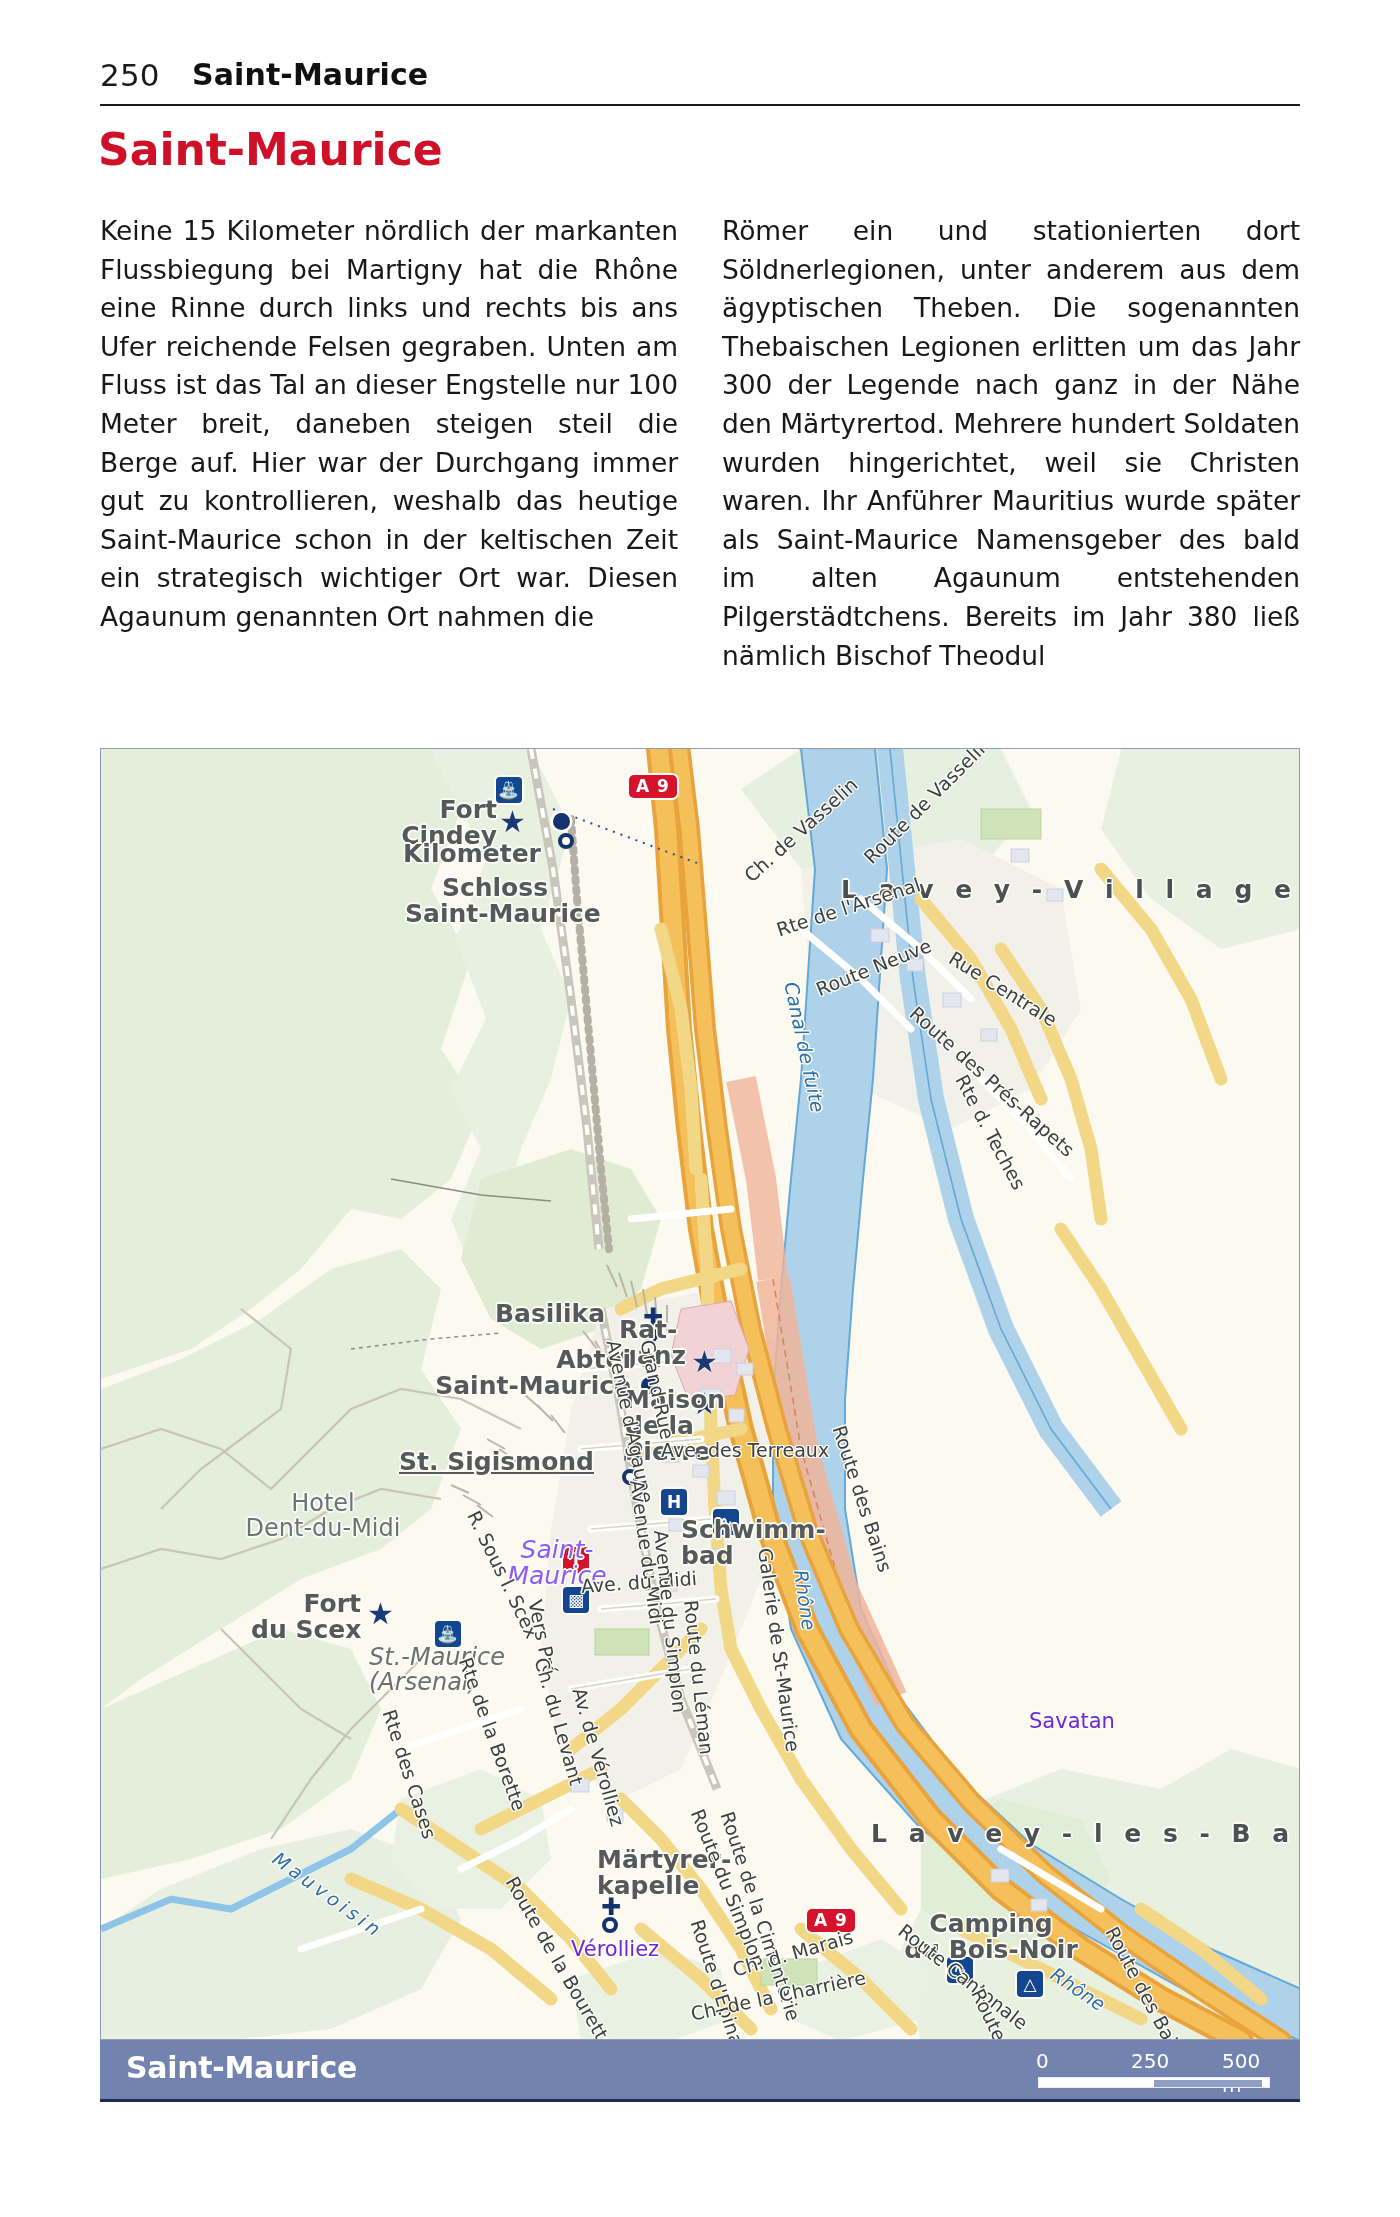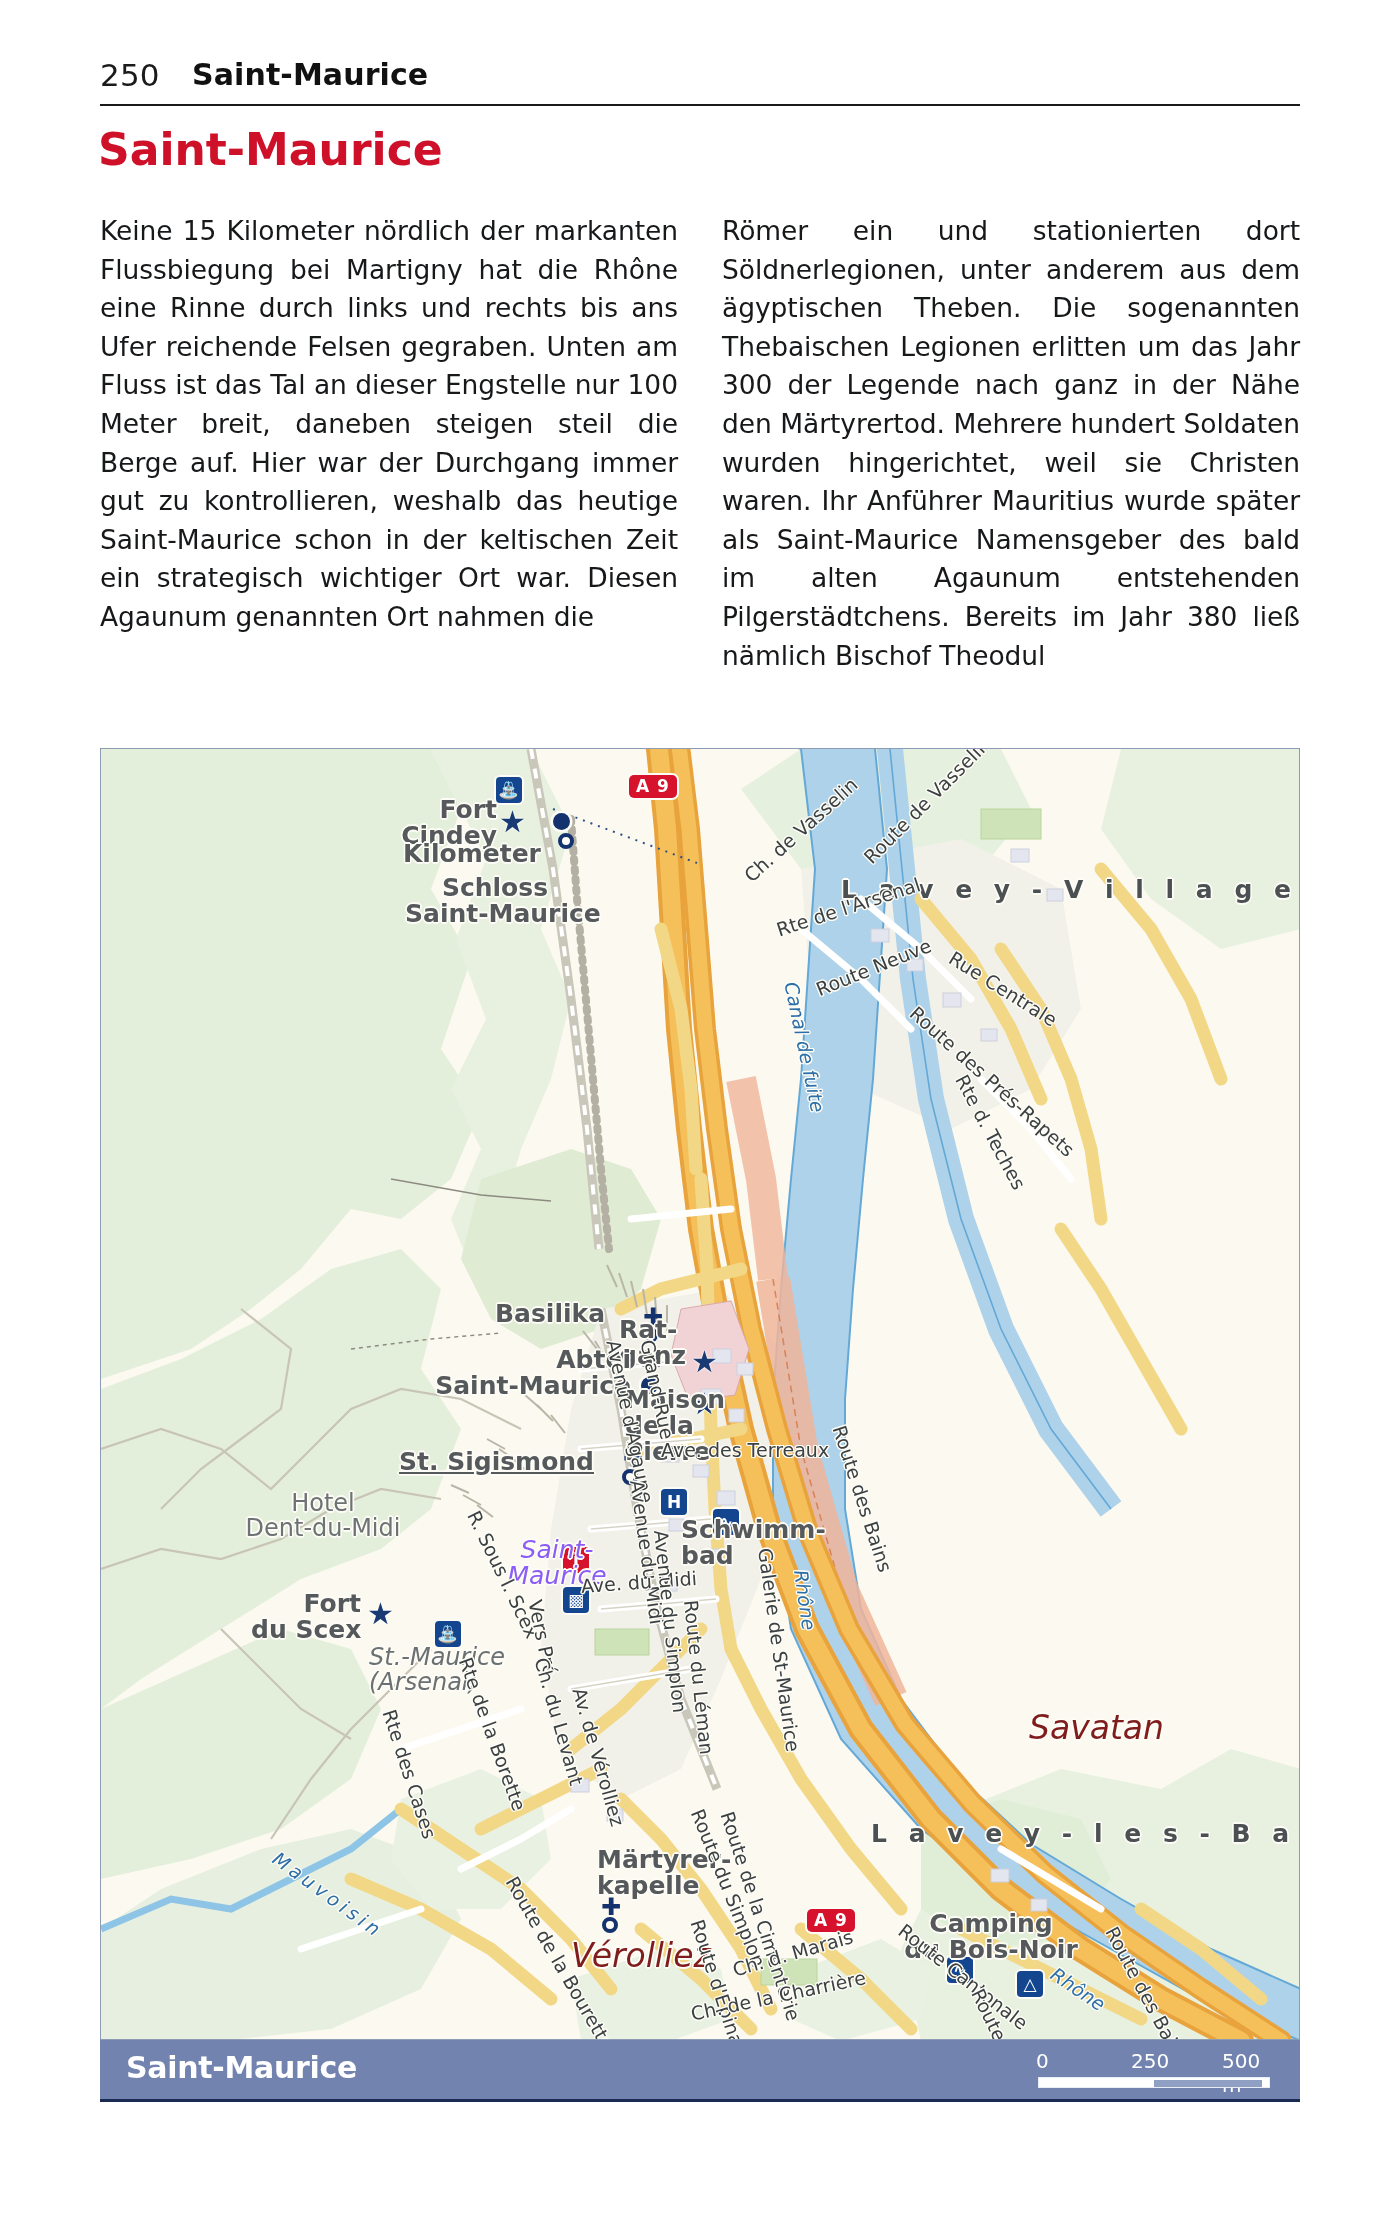--- a/index.html
+++ b/index.html
@@ -89,21 +89,21 @@
     text-shadow:
       1.6px 0 0 #fdfcf6, -1.6px 0 0 #fdfcf6, 0 1.6px 0 #fdfcf6, 0 -1.6px 0 #fdfcf6,
       1.2px 1.2px 0 #fdfcf6, -1.2px 1.2px 0 #fdfcf6, 1.2px -1.2px 0 #fdfcf6, -1.2px -1.2px 0 #fdfcf6;
     line-height:1.04;
   }
   .poi{font-size:25px;font-weight:700;color:#55595b;}
   .poi.c{text-align:center;}
   .village{
     font-size:25px;font-weight:700;color:#4b5052;letter-spacing:6.5px;
   }
-  .hamlet{font-size:33px;font-weight:400;color:#7f1d1d;font-style:italic;}
+  .hamlet{font-size:21px;font-weight:400;color:#6d28d9;}
   .italic{font-style:italic;font-weight:400;color:#6b7072;font-size:24px;}
   .street{
     position:absolute;font-size:19px;color:#3b4042;font-weight:400;
     font-family:"DejaVu Sans", sans-serif;white-space:nowrap;
     text-shadow:
       1.4px 0 0 #fdfcf6,-1.4px 0 0 #fdfcf6,0 1.4px 0 #fdfcf6,0 -1.4px 0 #fdfcf6,
       1px 1px 0 #fdfcf6,-1px 1px 0 #fdfcf6,1px -1px 0 #fdfcf6,-1px -1px 0 #fdfcf6;
     transform-origin:0 50%;
   }
   .water-lbl{color:#2c6fa8;font-style:italic;}

